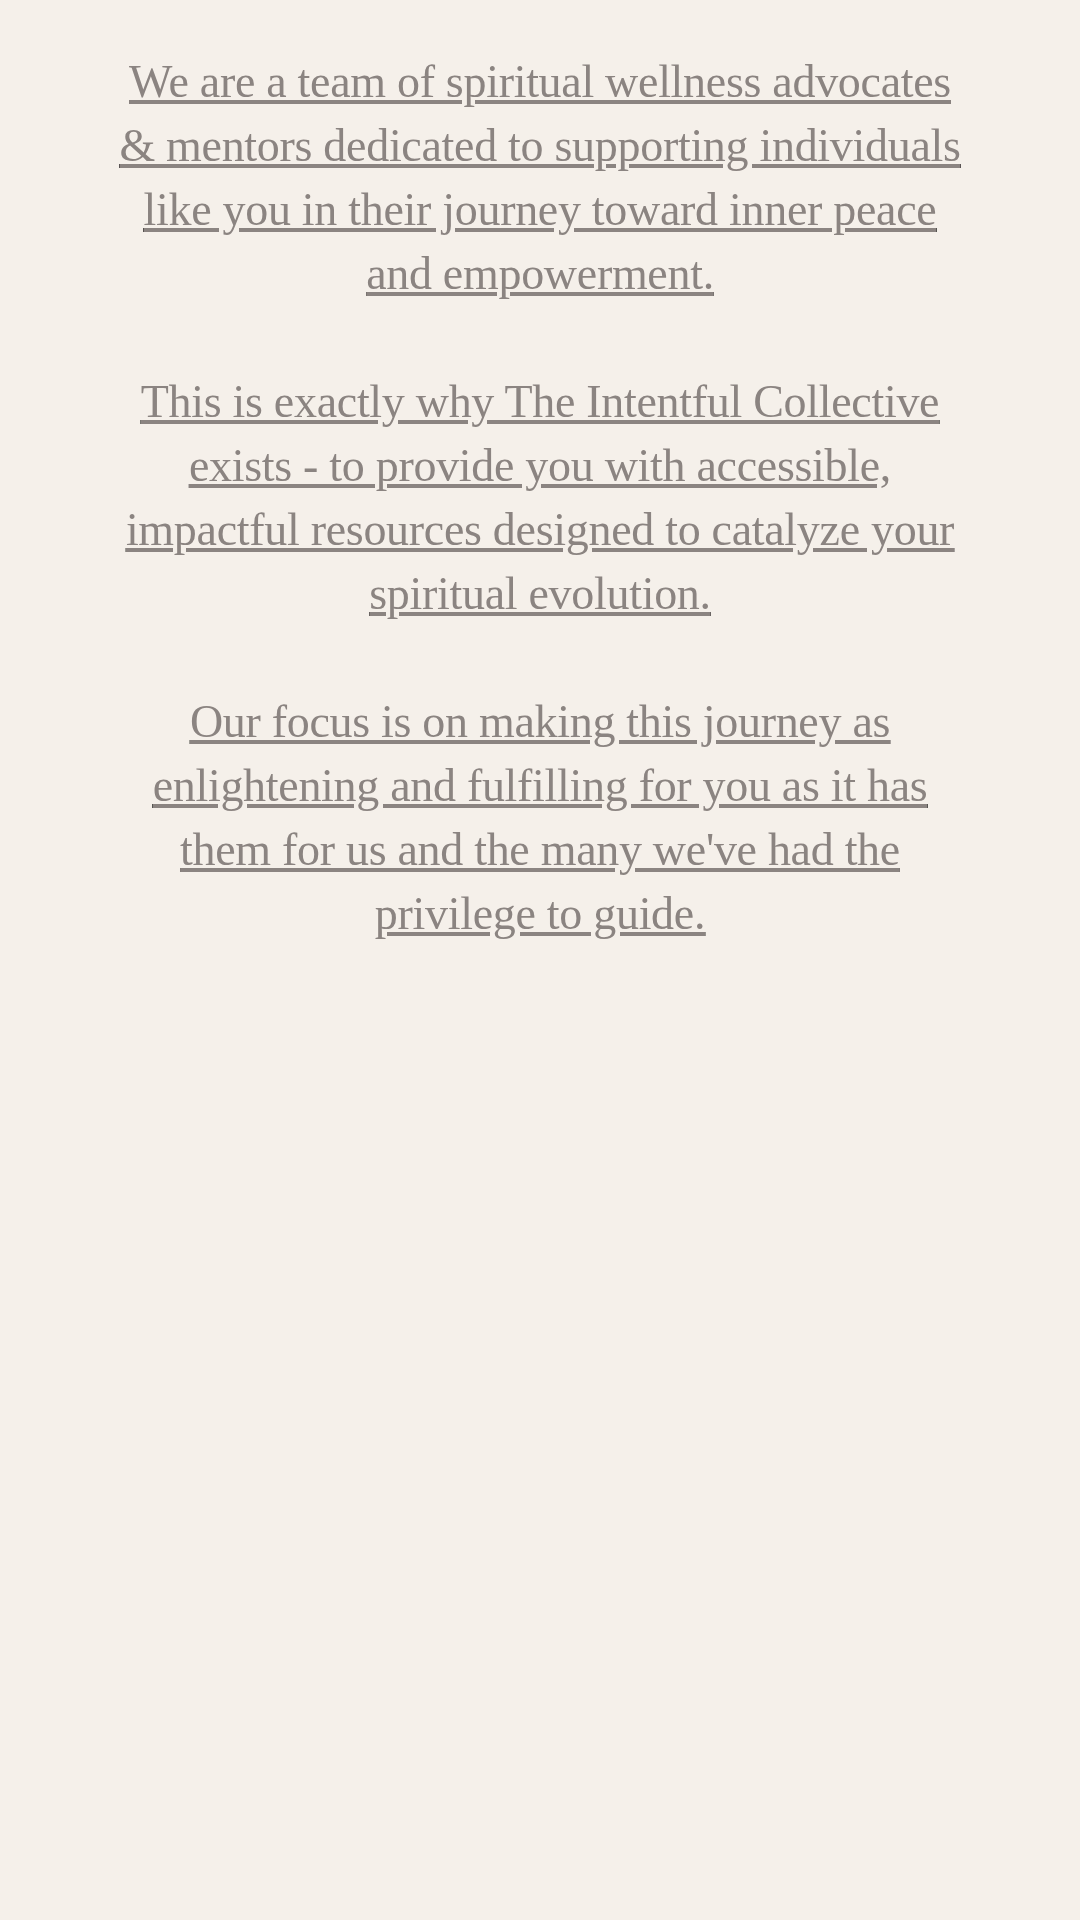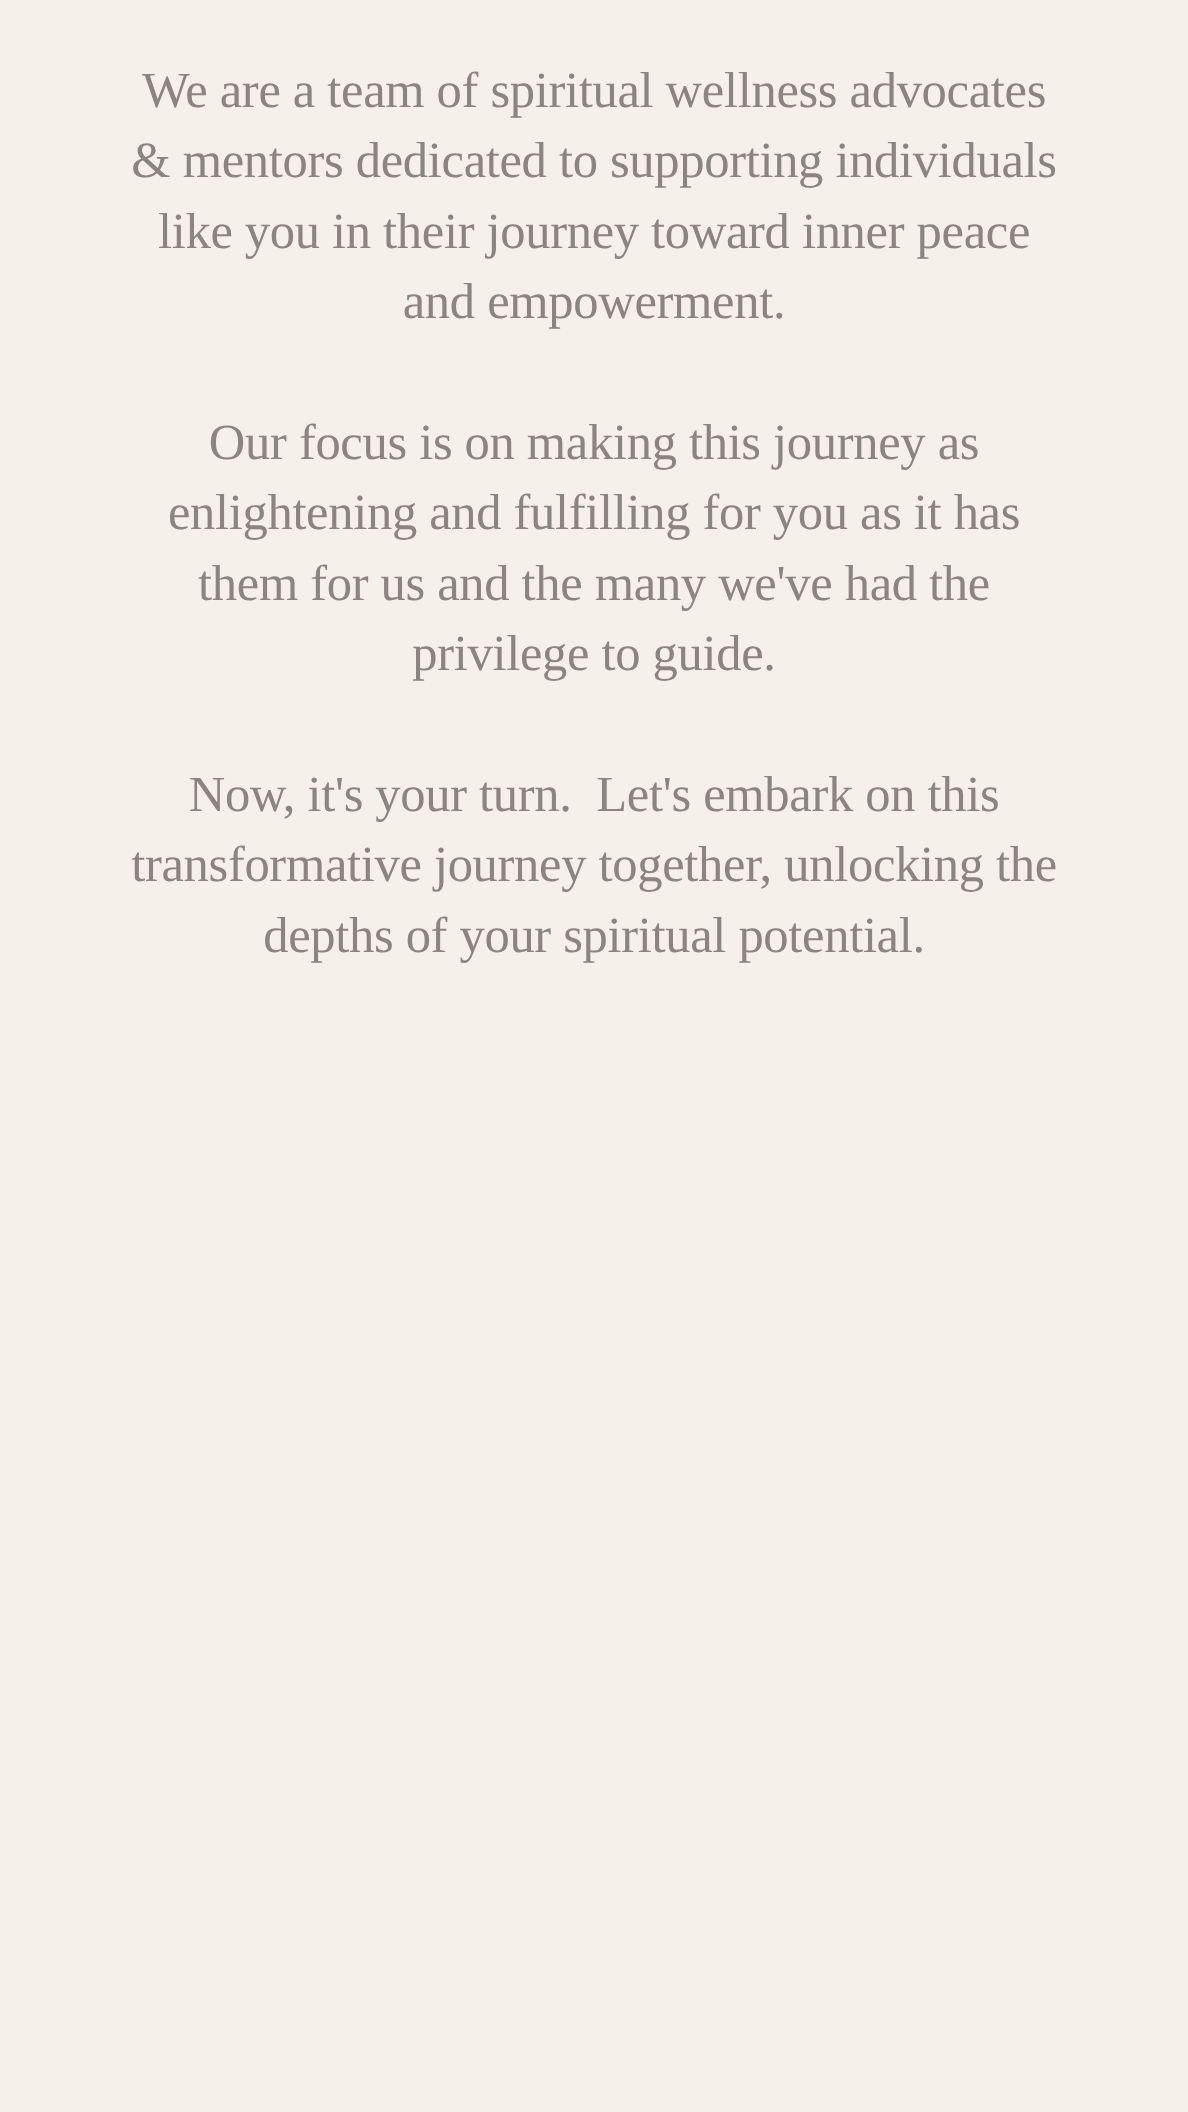--- a/index.html
+++ b/index.html
@@ -1,15 +1,15 @@
 <!DOCTYPE html>
 <html><head>
 <meta charset="utf-8">
 <style>
-  * { box-sizing: border-box; }
+  * { box-sizing: border-box; text-decoration: underline; }
   html, body {
     margin: 0;
     padding: 0;
   }
   body {
     width: 1080px;
     height: 1920px;
     background: #f5f0ea;
     overflow: hidden;
   }
@@ -35,20 +35,21 @@
   }
 </style>
 </head>
 <body>
 
 <main class="about-section">
   <p class="about-paragraph">We are a team of spiritual wellness advocates
 &amp; mentors dedicated to supporting individuals
 like you in their journey toward inner peace
 and empowerment.</p>
+  <p class="about-paragraph">This is exactly why The Intentful Collective
+exists - to provide you with accessible,
+impactful resources designed to catalyze your
+spiritual evolution.</p>
   <p class="about-paragraph">Our focus is on making this journey as
 enlightening and fulfilling for you as it has
 them for us and the many we've had the
 privilege to guide.</p>
-  <p class="about-paragraph">Now, it's your turn.&nbsp; Let's embark on this
-transformative journey together, unlocking the
-depths of your spiritual potential.</p>
 </main>
 
 </body></html>

